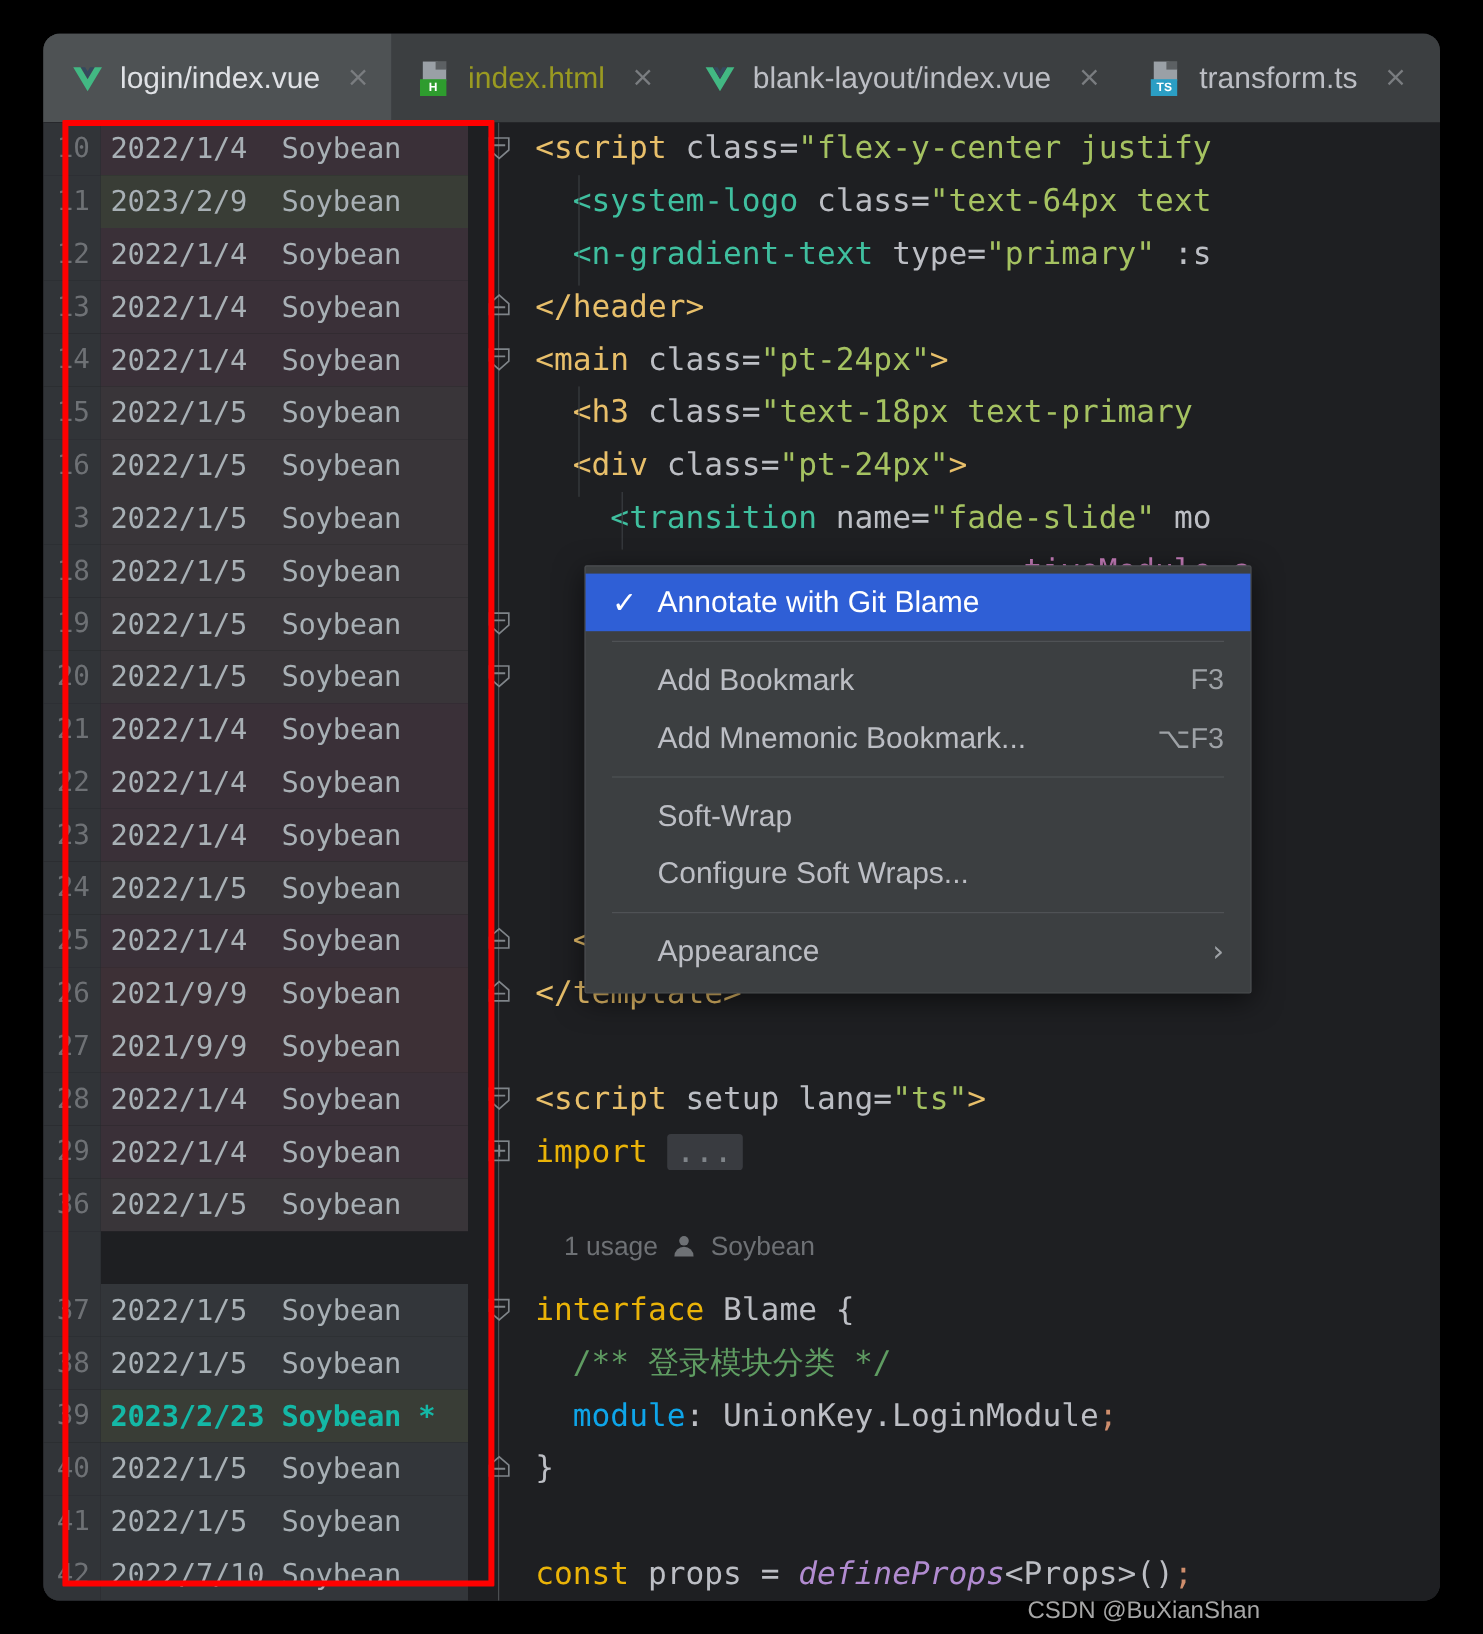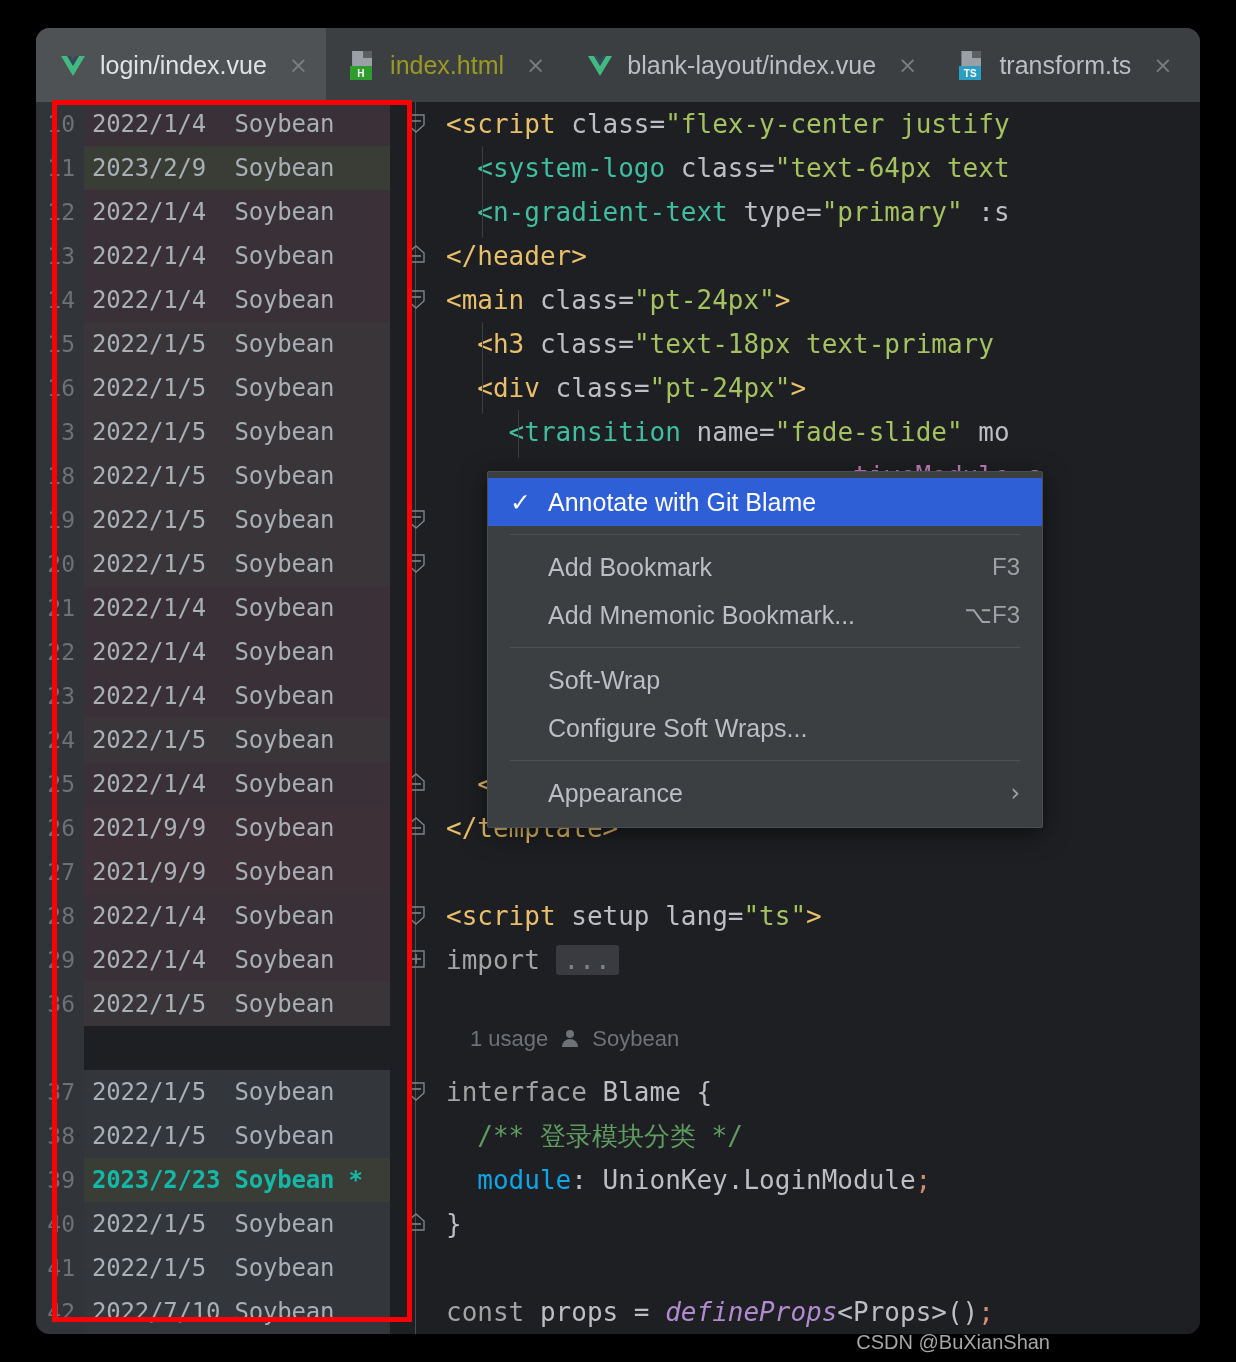--- a/index.html
+++ b/index.html
@@ -160,21 +160,21 @@
     height: 44px; line-height: 44px;
     font-family: "DejaVu Sans Mono", monospace;
     font-size: 26px;
     white-space: pre;
     color: #bcbec4;
   }
   .tok-tag   { color: #e8bf6a; }
   .tok-comp  { color: #3fbf9f; }
   .tok-attr  { color: #bcbec4; }
   .tok-str   { color: #a5c261; }
-  .tok-kw    { color: #a3a3a3; }
+  .tok-kw    { color: #eab308; }
   .tok-prop  { color: #0ea5e9; }
   .tok-plain { color: #bcbec4; }
   .tok-cmt   { color: #5f9c62; }
   .tok-fn    { color: #b18bd0; font-style: italic; }
   .tok-purple{ color: #c77dbb; }
   .tok-semi  { color: #cf8e6d; }
 
   .fold-placeholder {
     background: #393b40; color: #7f8489;
     padding: 0 8px; border-radius: 3px;

